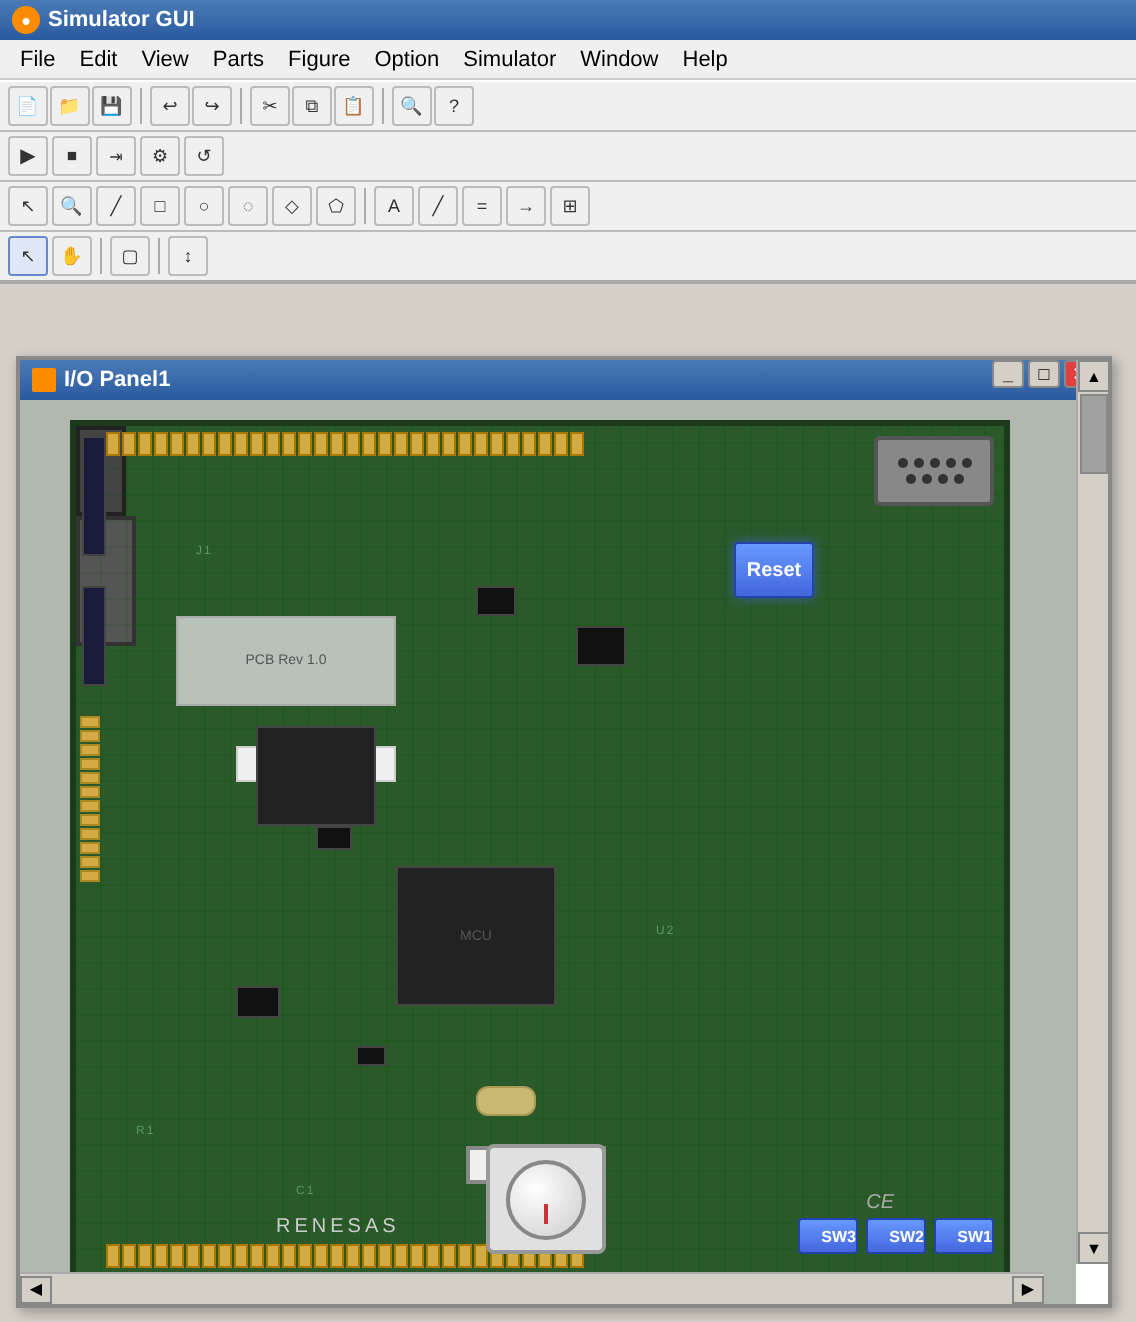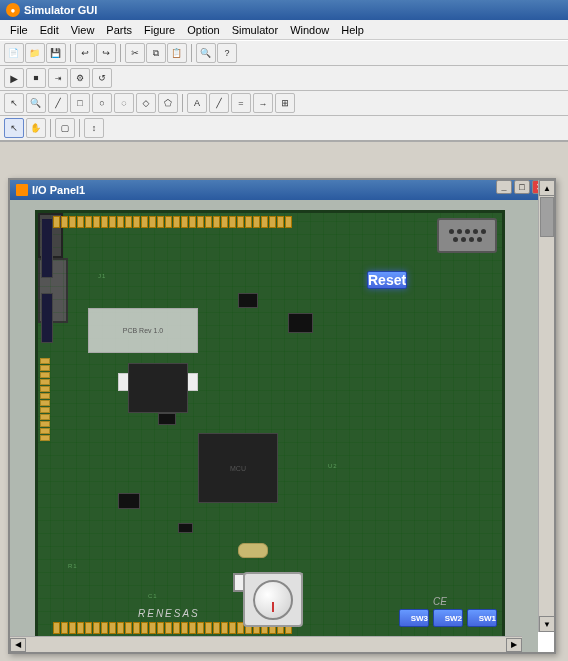--- a/index.html
+++ b/index.html
@@ -305,29 +305,30 @@
     .led-led1 { background: linear-gradient(to bottom, #44dd44, #22bb22); box-shadow: 0 0 4px #44ff44; }
     .led-led2 { background: linear-gradient(to bottom, #ee4444, #cc2222); box-shadow: 0 0 6px #ff4444; }
     .led-led3 { background: linear-gradient(to bottom, #ee4444, #cc2222); box-shadow: 0 0 4px #ff4444; }
 
     
     .reset-btn {
       position: absolute;
       top: 58px;
       right: 95px;
       width: 40px;
-      height: 18px;
+      height: 28px;
       background: linear-gradient(to bottom, #6699ff, #4466dd);
       color: white;
-      font-size: 14px;
+      font-size: 10px;
       font-weight: bold;
       border: 1px solid #2244aa;
       border-radius: 2px;
       display: flex;
       align-items: center;
+      justify-content: center;
       cursor: pointer;
       box-shadow: 0 0 6px rgba(66,99,255,0.6);
     }
 
     
     .voltage-display {
       position: absolute;
       bottom: 45px;
       left: 195px;
       background: #f0f0f0;
@@ -421,21 +422,20 @@
       font-style: italic;
     }
 
     
     .renesas-logo {
       position: absolute;
       bottom: 18px;
       left: 100px;
       font-size: 10px;
       color: #ccc;
-      font-style: italic;
       letter-spacing: 2px;
     }
 
     
     .crystal {
       position: absolute;
       top: 330px;
       left: 200px;
       width: 30px;
       height: 15px;

